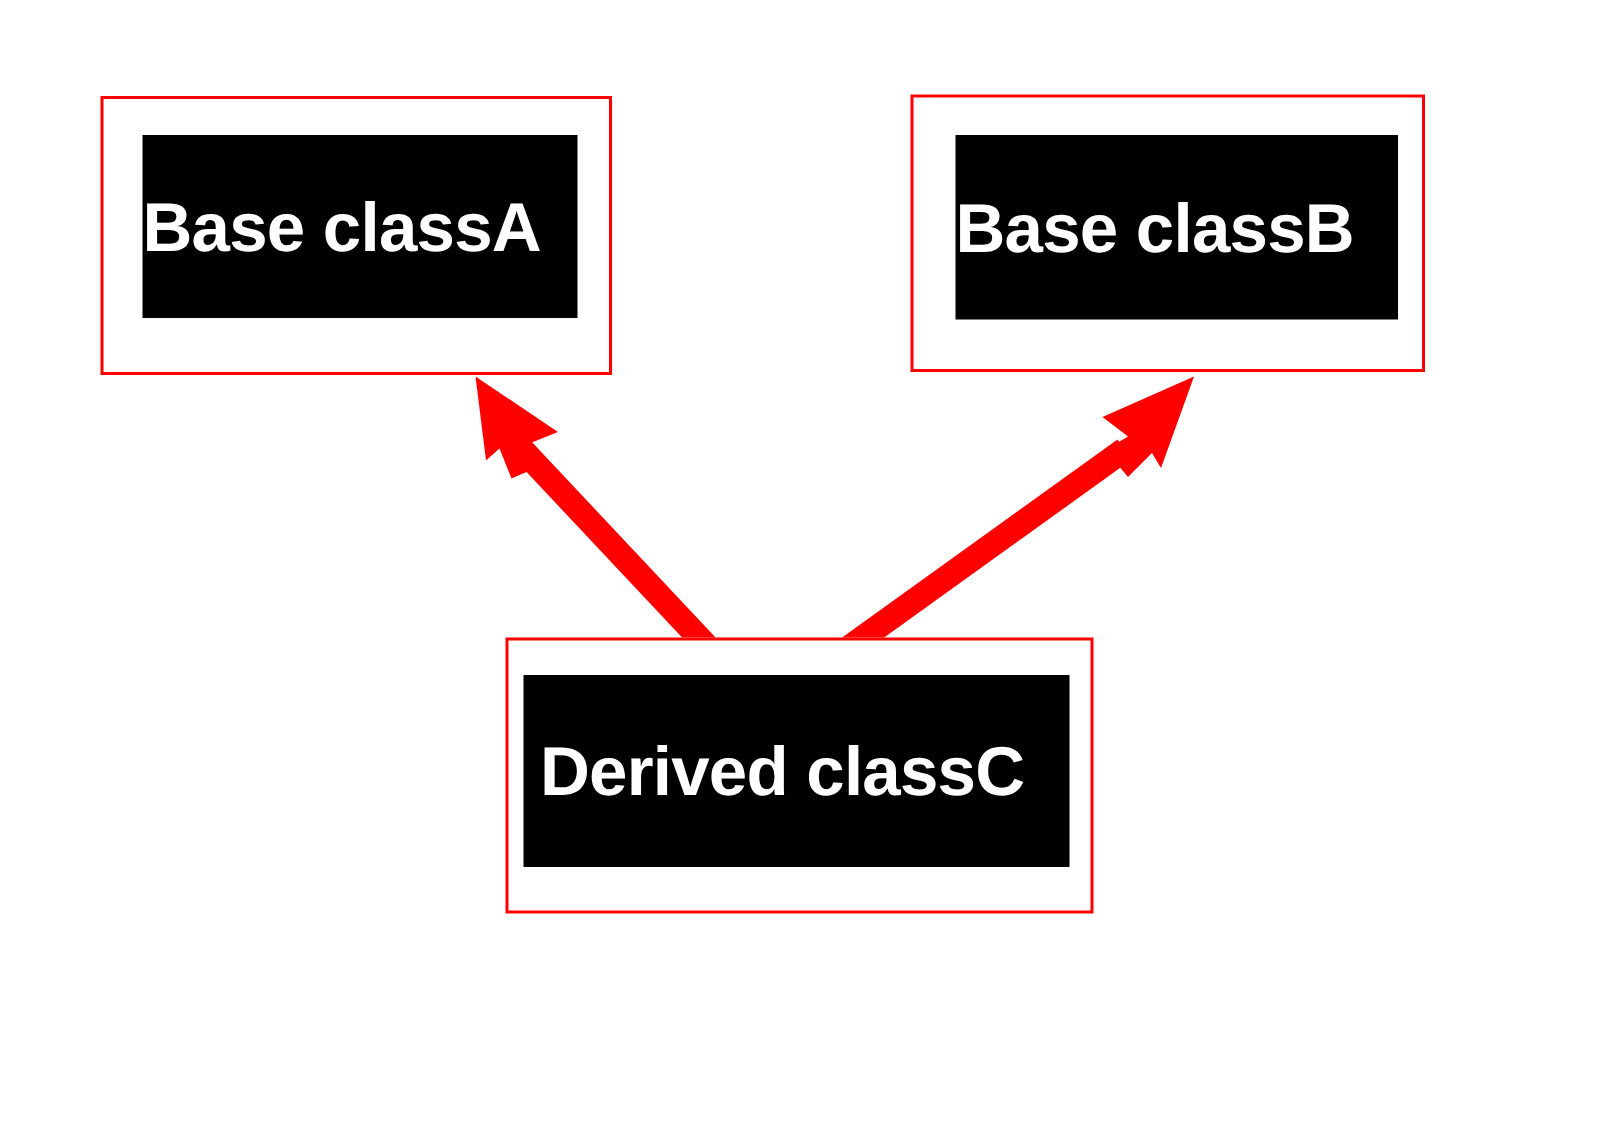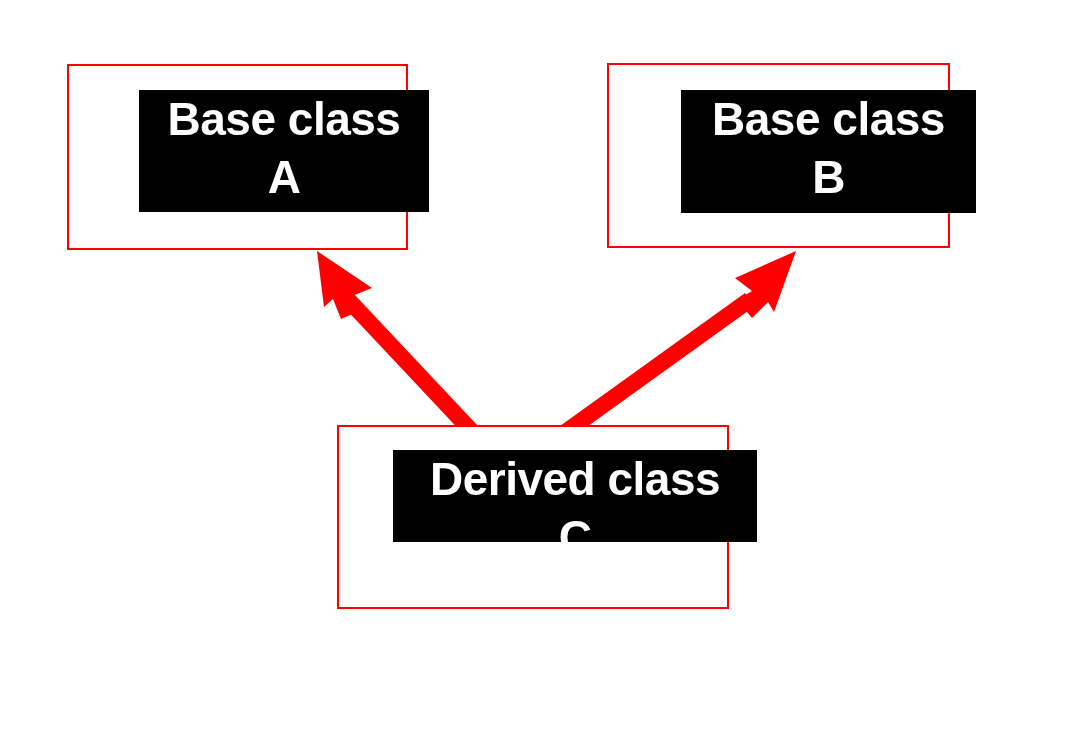--- a/index.html
+++ b/index.html
@@ -29,43 +29,42 @@
     display: flex;
     align-items: flex-start;
     justify-content: center;
   }
   .node-label {
     position: absolute;
     box-sizing: border-box;
     background: #000000;
     color: #ffffff;
     display: flex;
-    flex-direction: column;
+    flex-direction: row;
     align-items: center;
     justify-content: flex-start;
     font-weight: bold;
     font-size: 46px;
     line-height: 58px;
     letter-spacing: -0.5px;
     white-space: nowrap;
     overflow: hidden;
-    margin-left: 44px;
   }
   .node-label .line2 {
     display: block;
   }
   
   #node-base-a        { left: 67px;  top: 64px;  width: 341px; height: 186px; }
   #label-base-a       { left: 95px;  top: 90px;  width: 290px; height: 122px; }
 
   #node-base-b        { left: 607px; top: 63px;  width: 343px; height: 185px; }
   #label-base-b       { left: 637px; top: 90px;  width: 295px; height: 123px; }
 
   #node-derived-c     { left: 337px; top: 425px; width: 392px; height: 184px; }
-  #label-derived-c    { left: 349px; top: 450px; width: 364px; height: 92px; }
+  #label-derived-c    { left: 349px; top: 450px; width: 364px; height: 128px; padding-left: 11px; }
 
   
   #arrow-layer {
     position: absolute;
     left: 0;
     top: 0;
     width: 1080px;
     height: 750px;
     pointer-events: none;
   }

